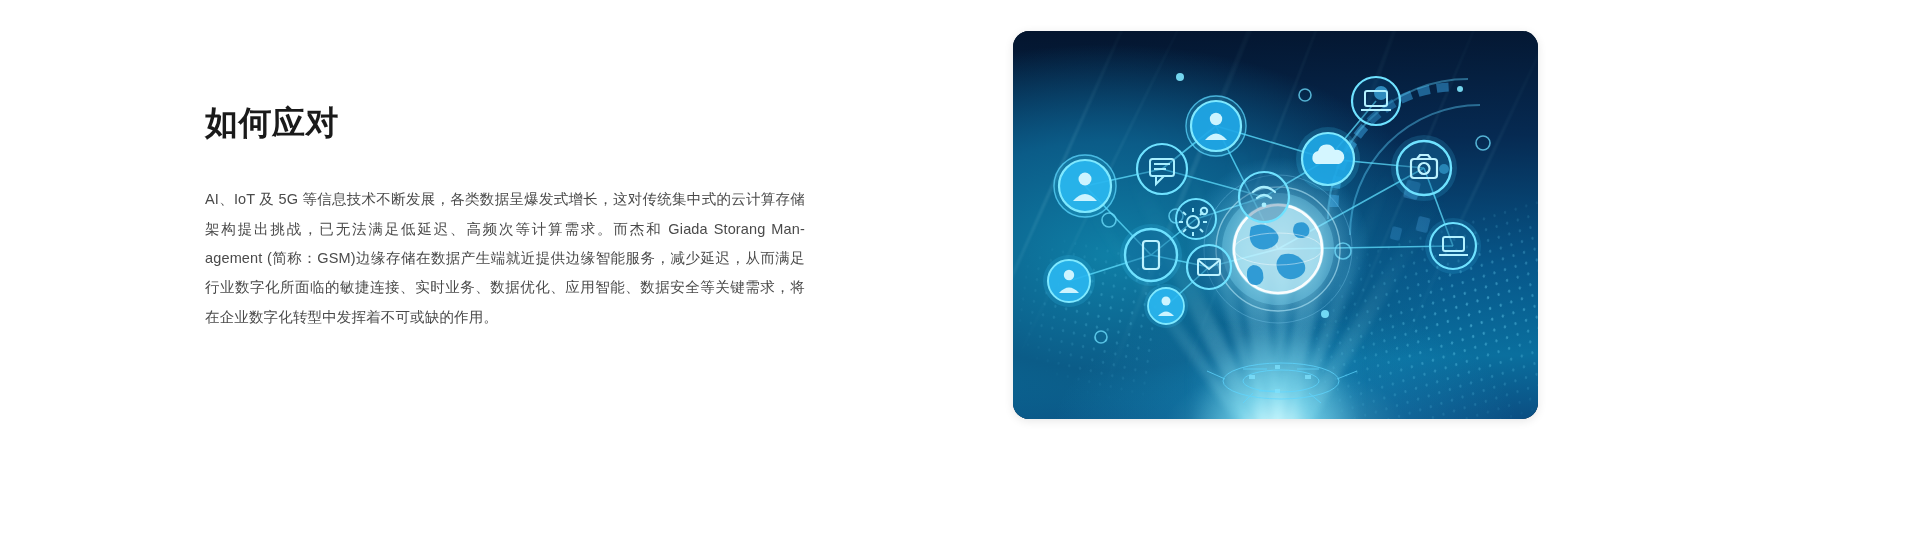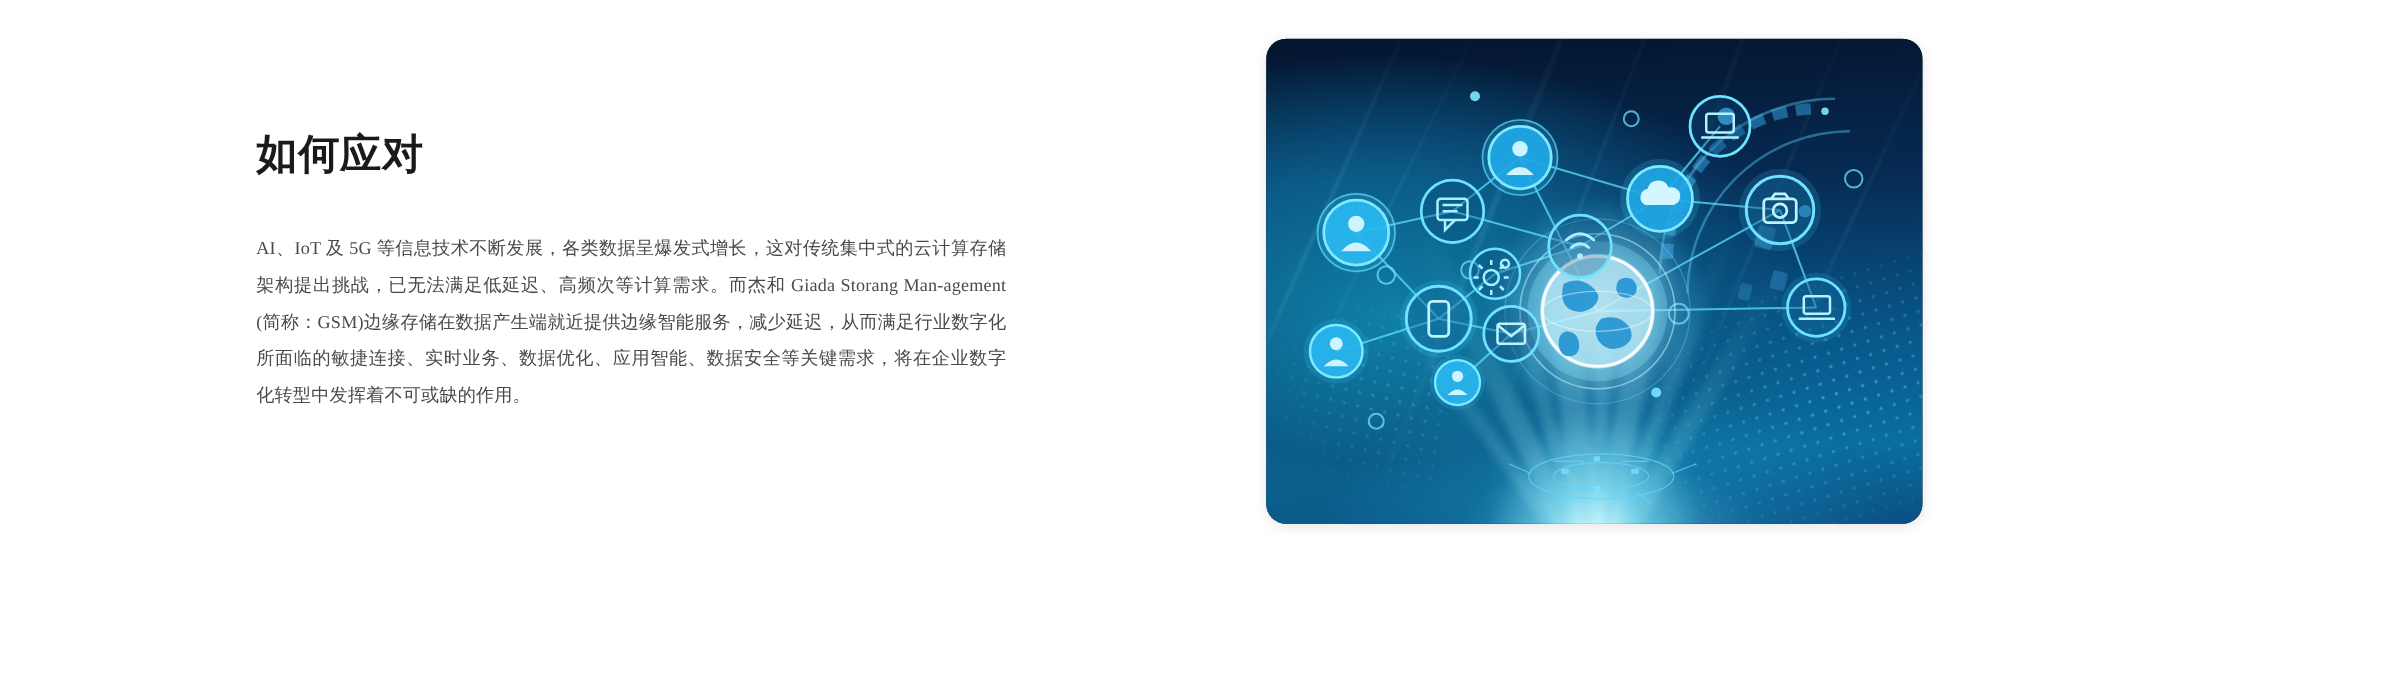--- a/index.html
+++ b/index.html
@@ -36,21 +36,21 @@
 
   .body-copy {
     margin-top: 36px;
     width: 600px;
     color: #4a4a4a;
     font-size: 14.5px;
     line-height: 2.02;
     letter-spacing: 0.15px;
     text-align: justify;
   }
-  .body-copy p { margin: 0; font-family: Liberation Serif, serif; }
+  .body-copy p { margin: 0; }
 
   
   .graphic-panel {
     position: absolute;
     left: 1013px;
     top: 31px;
     width: 525px;
     height: 388px;
     border-radius: 16px;
     overflow: hidden;

